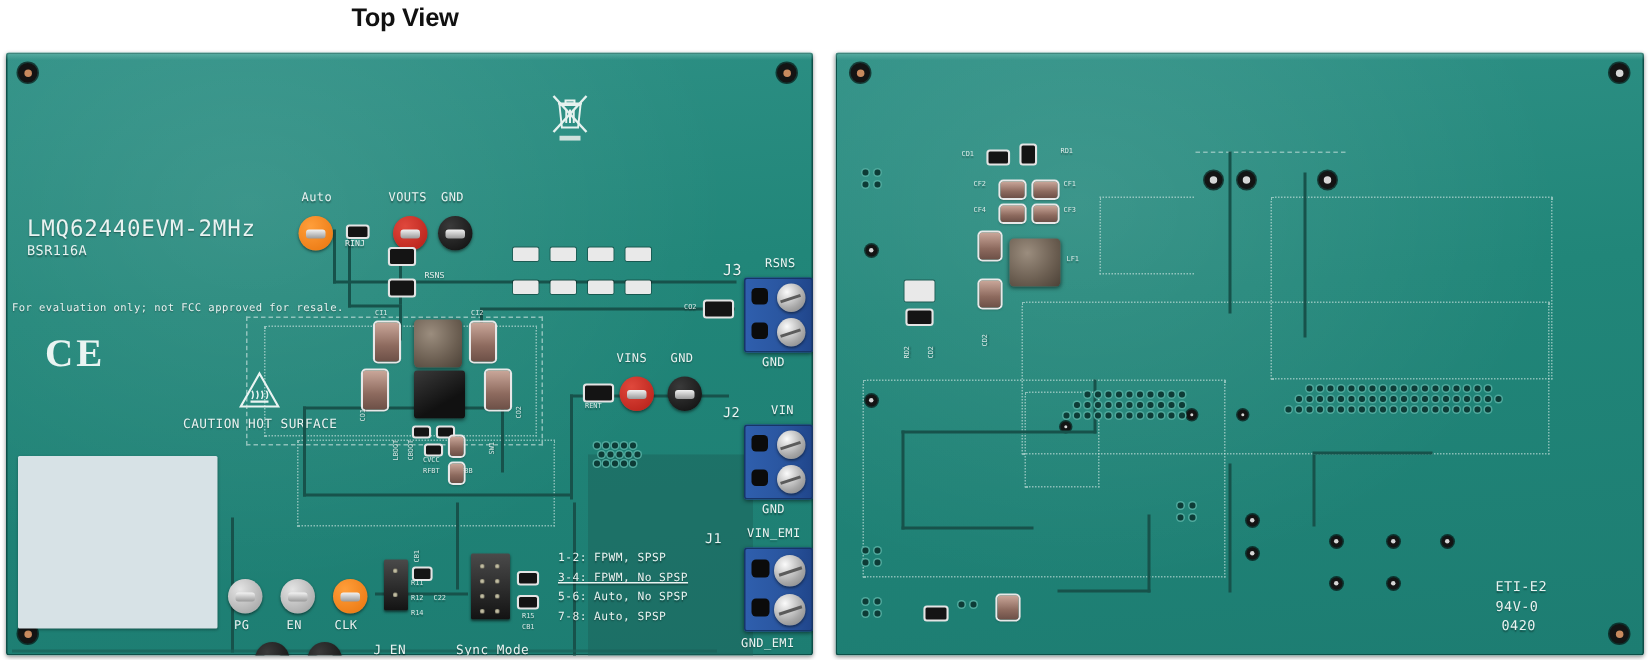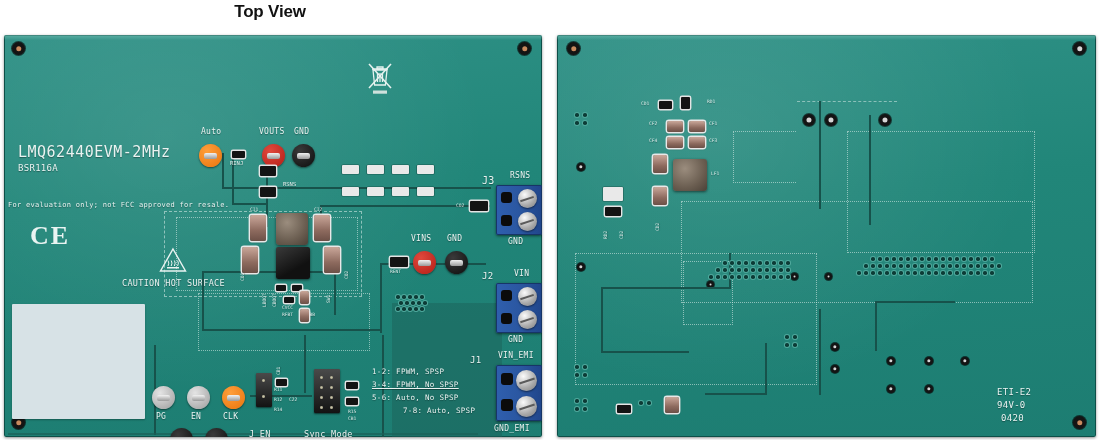--- a/index.html
+++ b/index.html
@@ -324,21 +324,21 @@
     <div class="silk" style="left:300px;top:394px;font-size:8.5px;">Sync_Mode</div>
 
     <div class="res" style="left:342px;top:347px;width:12px;height:7px;"></div>
     <div class="res" style="left:342px;top:363px;width:12px;height:7px;"></div>
     <div class="silk mini" style="left:344px;top:374px;">R15</div>
     <div class="silk mini" style="left:344px;top:381px;">CB1</div>
 
     <div class="silk" style="left:368px;top:332px;font-size:7.5px;">1-2: FPWM, SPSP</div>
     <div class="silk" style="left:368px;top:345px;font-size:7.5px;text-decoration:underline;">3-4: FPWM, No SPSP</div>
     <div class="silk" style="left:368px;top:358px;font-size:7.5px;">5-6: Auto, No SPSP</div>
-    <div class="silk" style="left:368px;top:371px;font-size:7.5px;margin-left:31px;">7-8: Auto, SPSP</div>
+    <div class="silk" style="left:368px;top:371px;font-size:7.5px;">7-8: Auto, SPSP</div>
 
     <div class="silk" style="left:478px;top:140px;font-size:10px;">J3</div>
     <div class="silk" style="left:506px;top:136px;font-size:8px;">RSNS</div>
     <div class="term" style="left:492px;top:150px;width:46px;height:50px;">
       <div class="port" style="top:7px;width:11px;height:11px;"></div>
       <div class="port" style="top:30px;width:11px;height:11px;"></div>
       <div class="screw" style="top:4px;width:19px;height:19px;"></div>
       <div class="screw" style="top:27px;width:19px;height:19px;"></div>
     </div>
     <div class="silk" style="left:504px;top:202px;font-size:8px;">GND</div>

